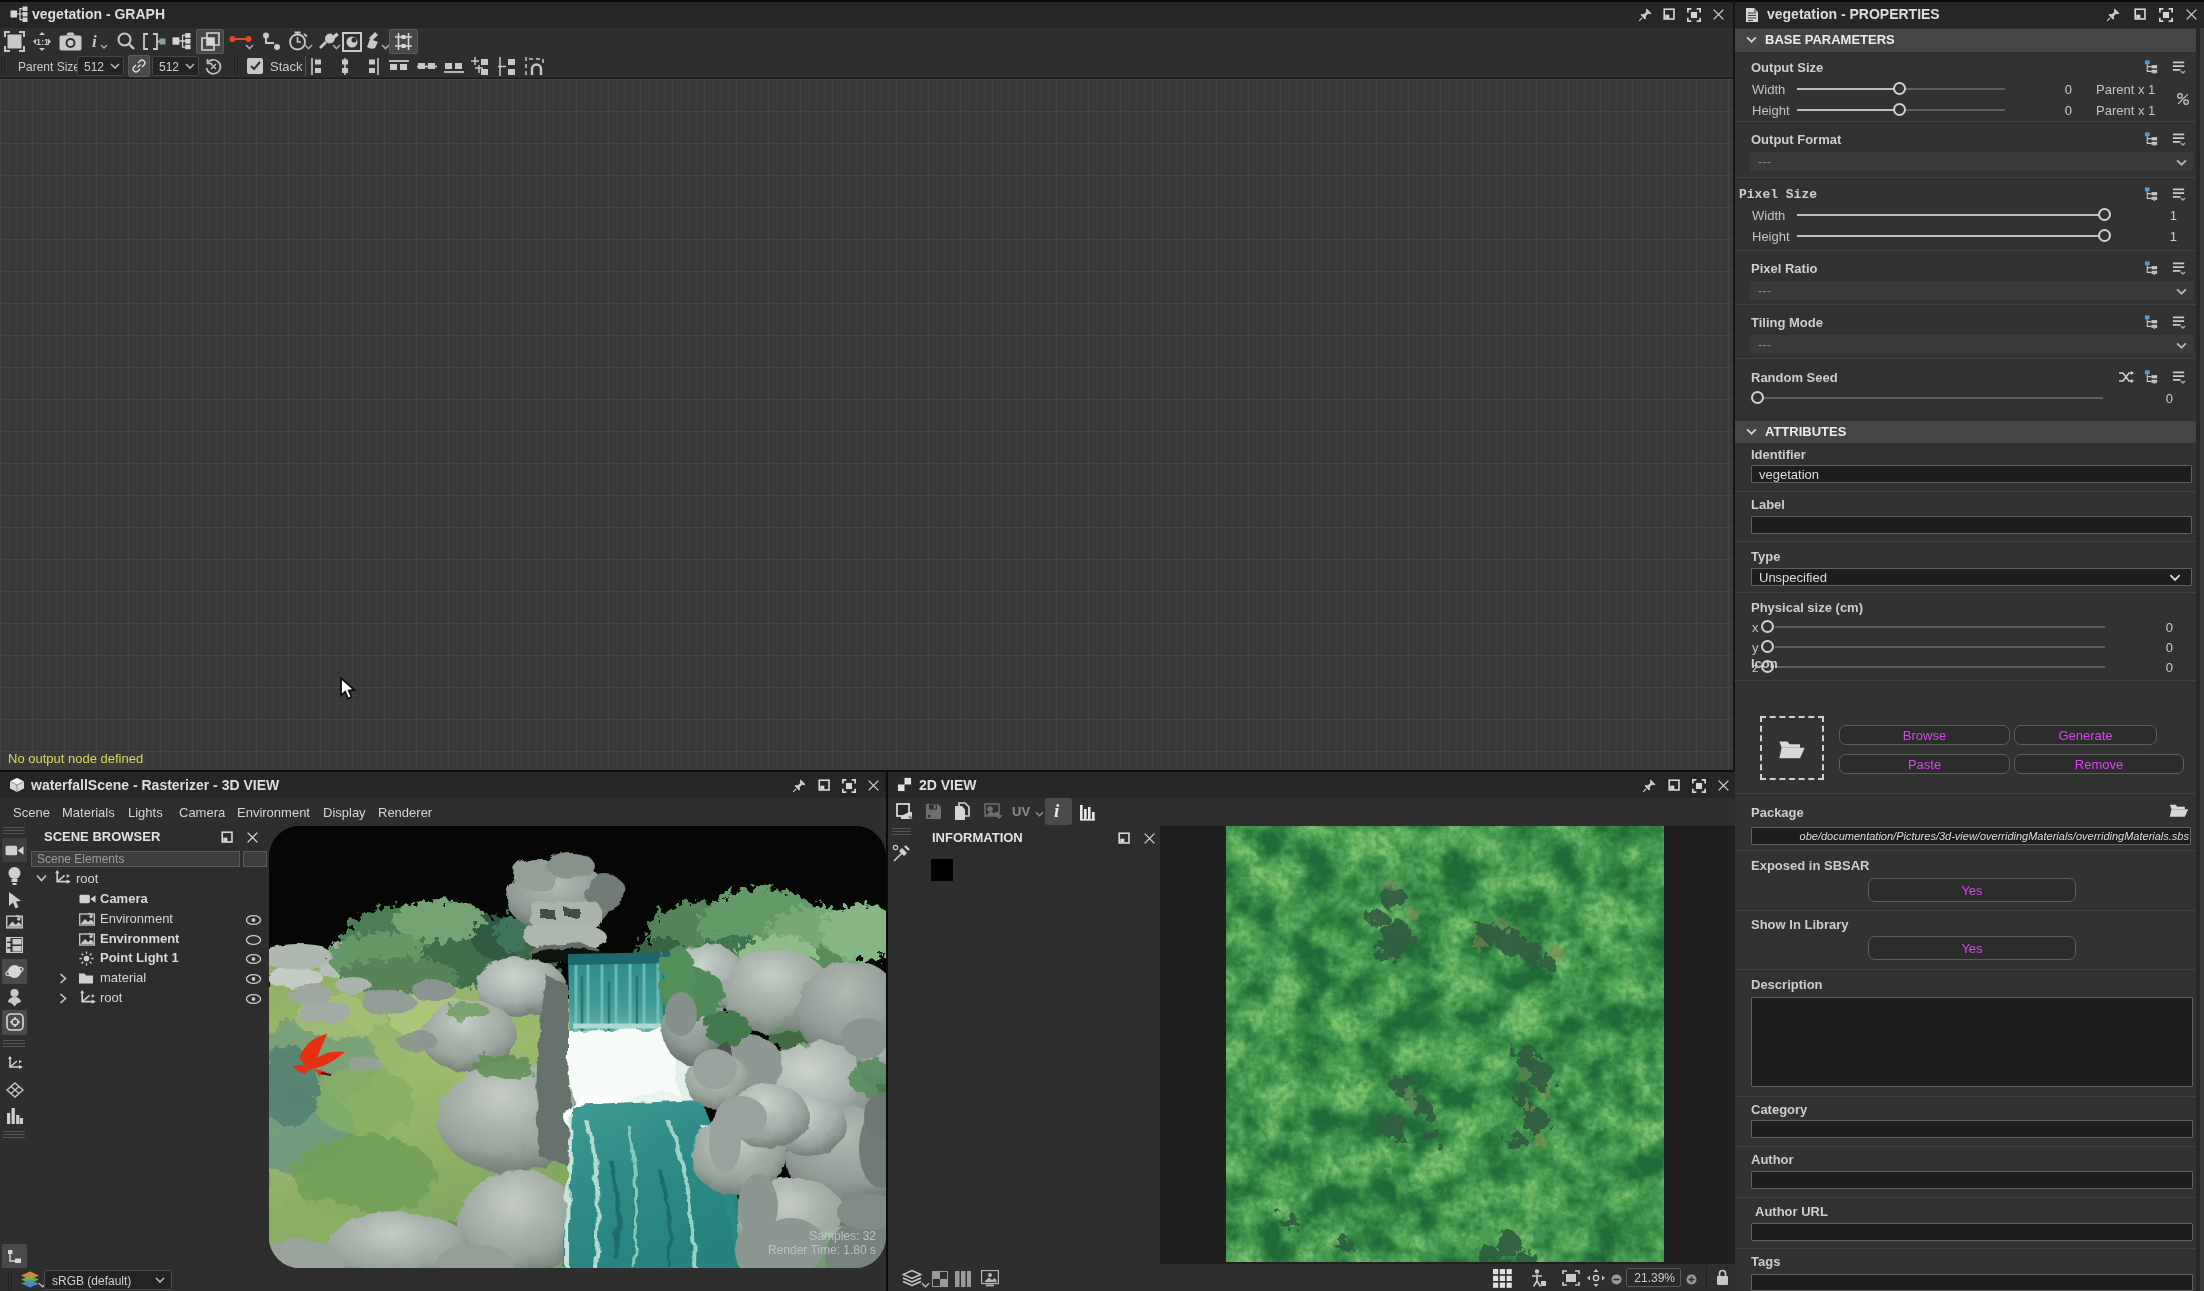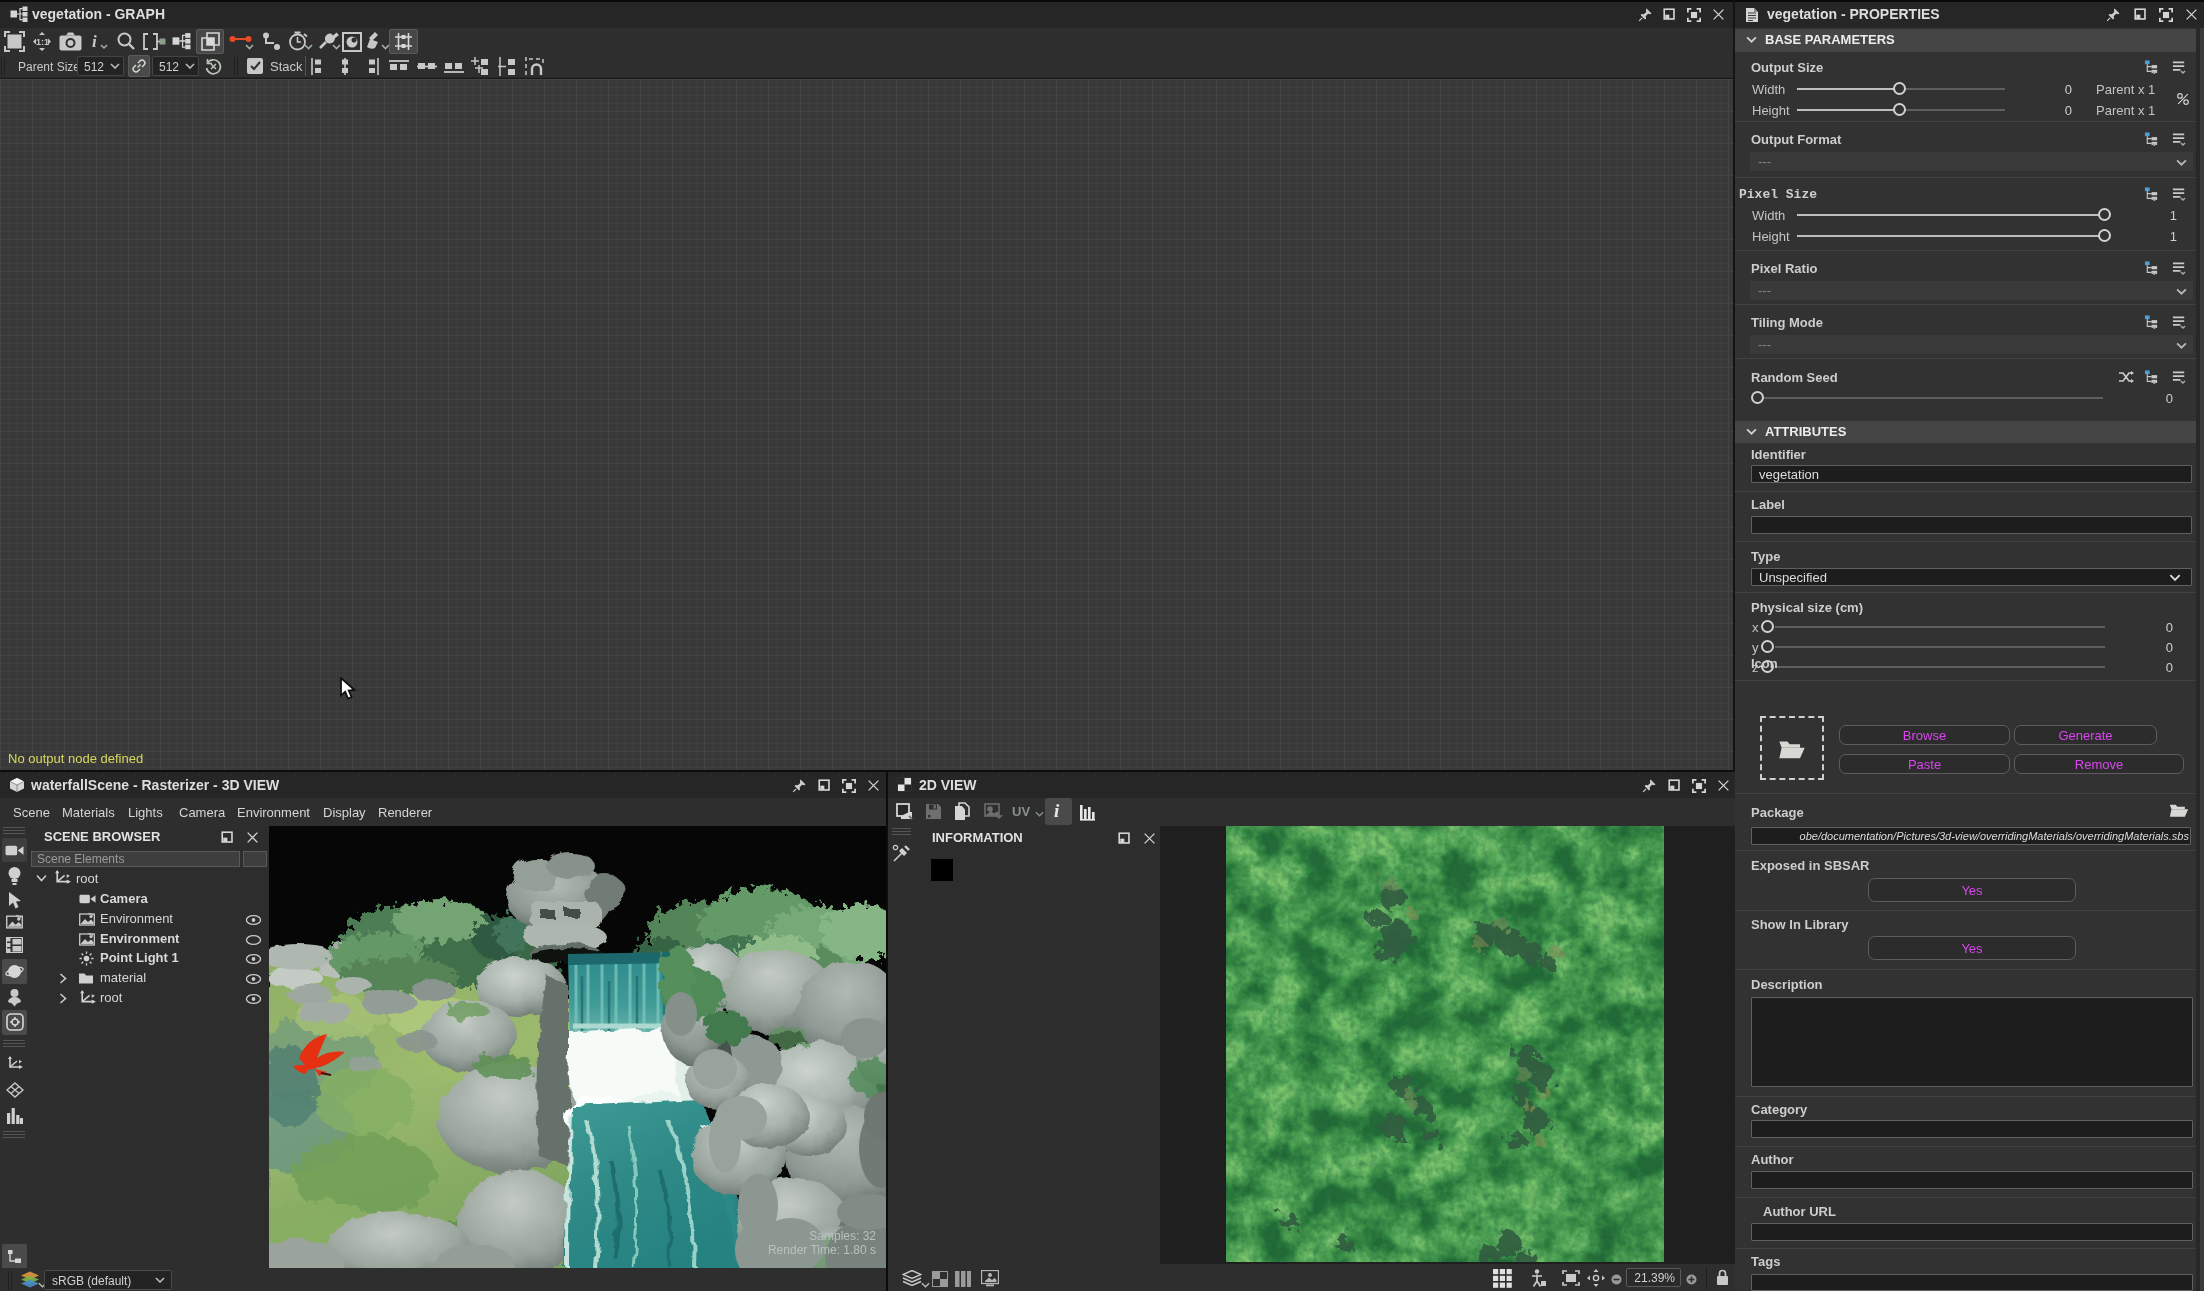--- a/index.html
+++ b/index.html
@@ -332,21 +332,21 @@
       </svg>
   <div class="abs" style="left:0;top:26px;width:886px;height:28px;background:#2e2e2e;color:#d5d5d5;font-size:13px;">
     <span class="abs" style="left:13px;top:7px;">Scene</span>
     <span class="abs" style="left:62px;top:7px;">Materials</span>
     <span class="abs" style="left:128px;top:7px;">Lights</span>
     <span class="abs" style="left:179px;top:7px;">Camera</span>
     <span class="abs" style="left:237px;top:7px;">Environment</span>
     <span class="abs" style="left:323px;top:7px;">Display</span>
     <span class="abs" style="left:378px;top:7px;">Renderer</span>
   </div>
-  <div class="abs" id="v3d-viewport" style="left:269px;top:54px;width:617px;height:442px;background:#070707;overflow:hidden;">
+  <div class="abs" id="v3d-viewport" style="left:269px;top:54px;width:617px;height:442px;background:#070707;overflow:hidden;border-radius:31px;">
     <svg width="617" height="442" viewBox="0 0 617 442">
       <defs>
         <filter id="rough" x="-15%" y="-15%" width="130%" height="130%" color-interpolation-filters="sRGB">
           <feTurbulence type="fractalNoise" baseFrequency="0.055" numOctaves="3" seed="8" result="w"></feTurbulence>
           <feDisplacementMap in="SourceGraphic" in2="w" scale="9"></feDisplacementMap>
         </filter>
         <filter id="leafy" x="-20%" y="-20%" width="140%" height="140%" color-interpolation-filters="sRGB">
           <feTurbulence type="fractalNoise" baseFrequency="0.14" numOctaves="3" seed="5" result="w"></feTurbulence>
           <feDisplacementMap in="SourceGraphic" in2="w" scale="20"></feDisplacementMap>
         </filter>
@@ -1094,21 +1094,21 @@
   <div class="sep" style="top:1096px;"></div>
 
   <div class="lbl" style="left:16px;top:1102px;">Category</div>
   <div class="inp" style="left:16px;top:1120px;width:442px;height:18px;"></div>
   <div class="sep" style="top:1146px;"></div>
 
   <div class="lbl" style="left:16px;top:1152px;">Author</div>
   <div class="inp" style="left:16px;top:1171px;width:442px;height:18px;"></div>
   <div class="sep" style="top:1197px;"></div>
 
-  <div class="lbl" style="left:28px;top:1204px;">Author URL</div>
+  <div class="lbl" style="left:20px;top:1204px;">Author URL</div>
   <div class="inp" style="left:16px;top:1223px;width:442px;height:18px;"></div>
   <div class="sep" style="top:1248px;"></div>
 
   <div class="lbl" style="left:16px;top:1254px;">Tags</div>
   <div class="inp" style="left:16px;top:1274px;width:442px;height:17px;"></div>
   <div class="abs" style="left:461px;top:28px;width:4px;height:1263px;background:#282828;"></div>
   <div class="abs" style="left:465px;top:28px;width:4px;height:1263px;background:#3a3a3a;"></div>
 </div>
 
 </div>

